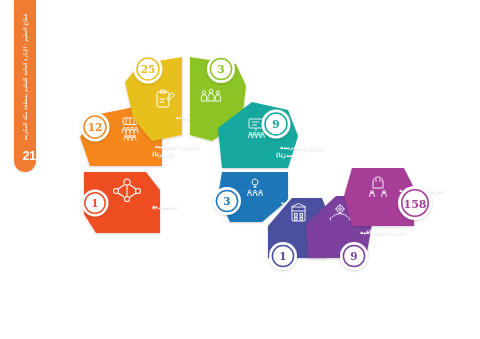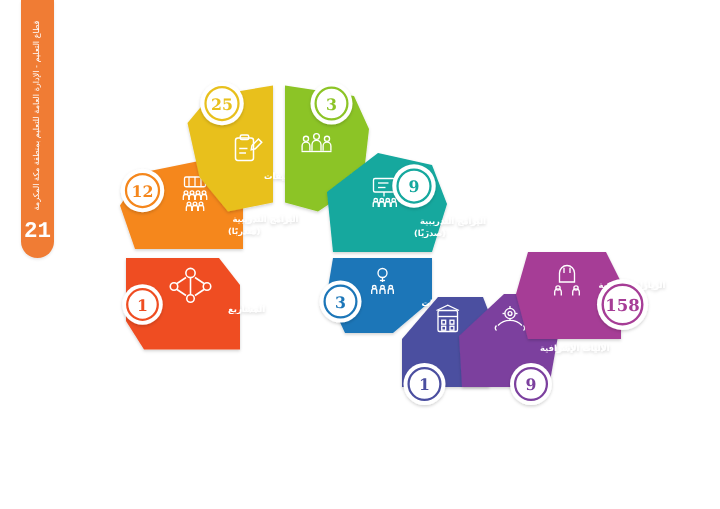--- a/index.html
+++ b/index.html
@@ -22,22 +22,22 @@
   }
   #sidebar-text-rot{
     position:absolute;left:-64px;top:66px;
     width:150px;height:22px;
     transform:rotate(-90deg);
     color:#fff;font-size:5.4px;line-height:22px;
     white-space:nowrap;text-align:center;direction:rtl;
   }
   #sidebar-page{
     position:absolute;left:0;bottom:9px;width:22px;
-    text-align:center;color:#ffffff;
-    font-size:15px;font-weight:bold;font-family:Liberation Mono, monospace;
+    text-align:right;color:#ffffff;
+    font-size:12px;font-weight:bold;font-family:Liberation Sans, sans-serif;
   }
 
   
   #diagram{position:absolute;left:0;top:0;width:480px;height:339px;}
   #diagram svg{position:absolute;left:0;top:0;}
 
   .seg-label{
     font-size:5.6px;fill:#ffffff;font-weight:bold;
     direction:rtl;
   }

